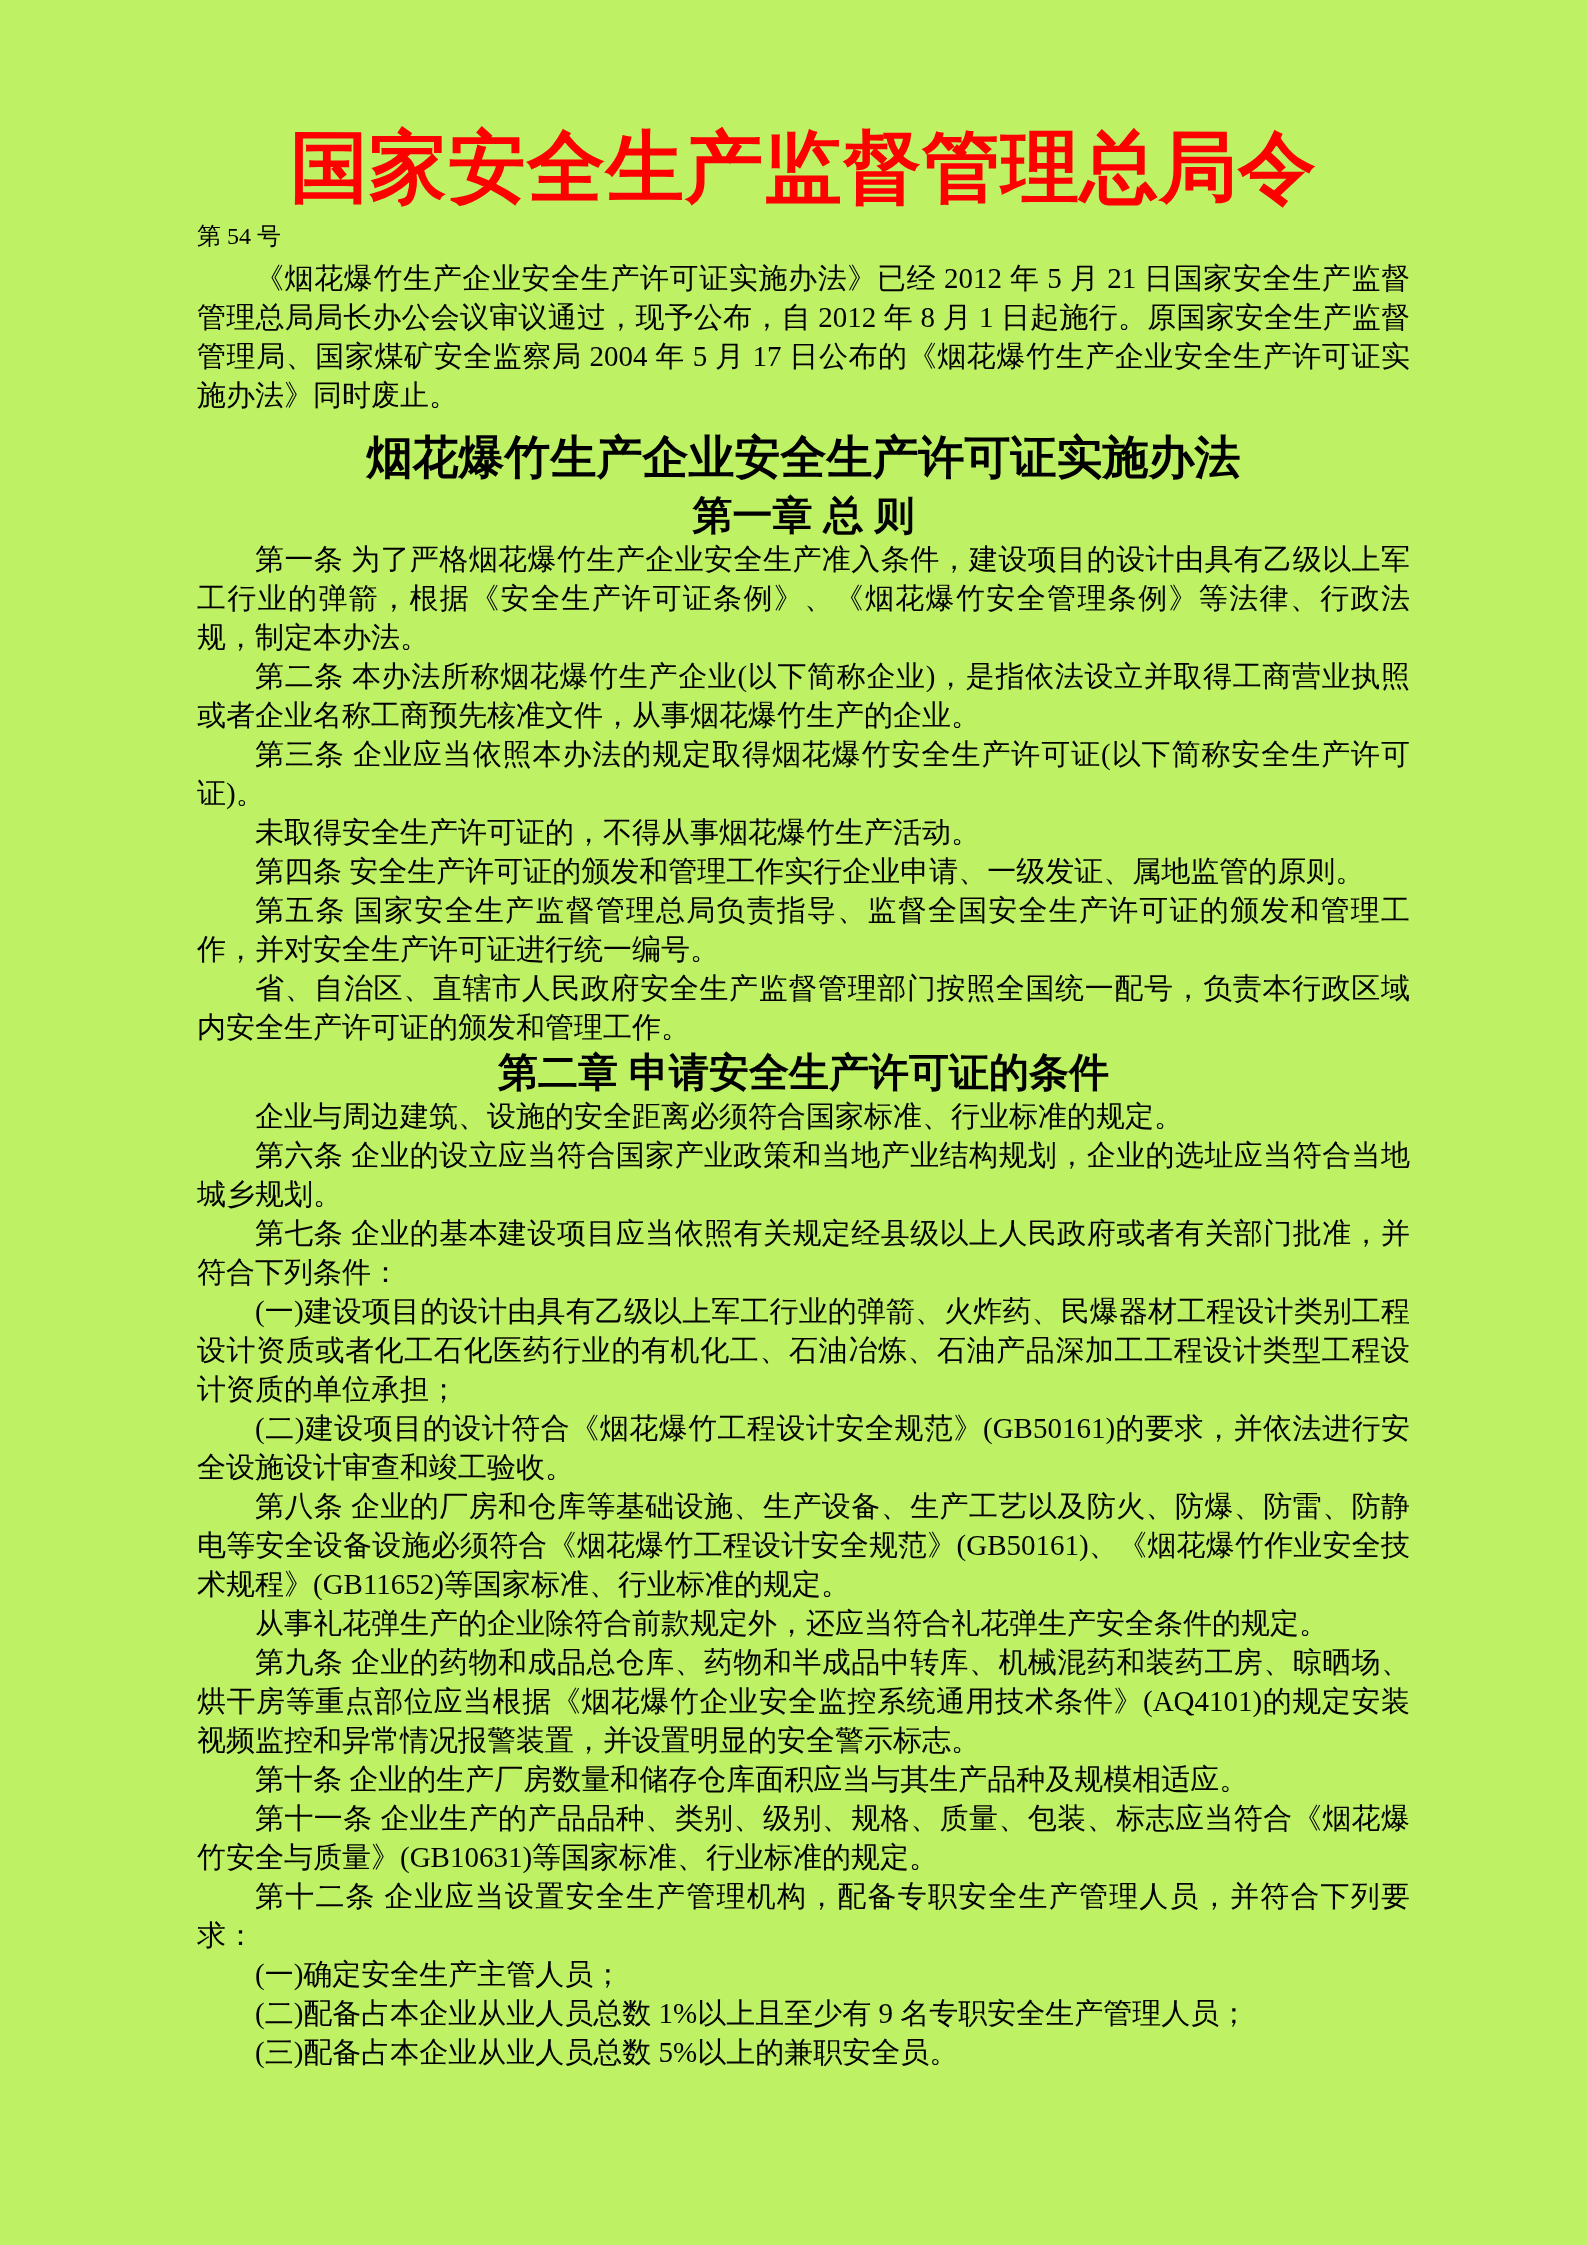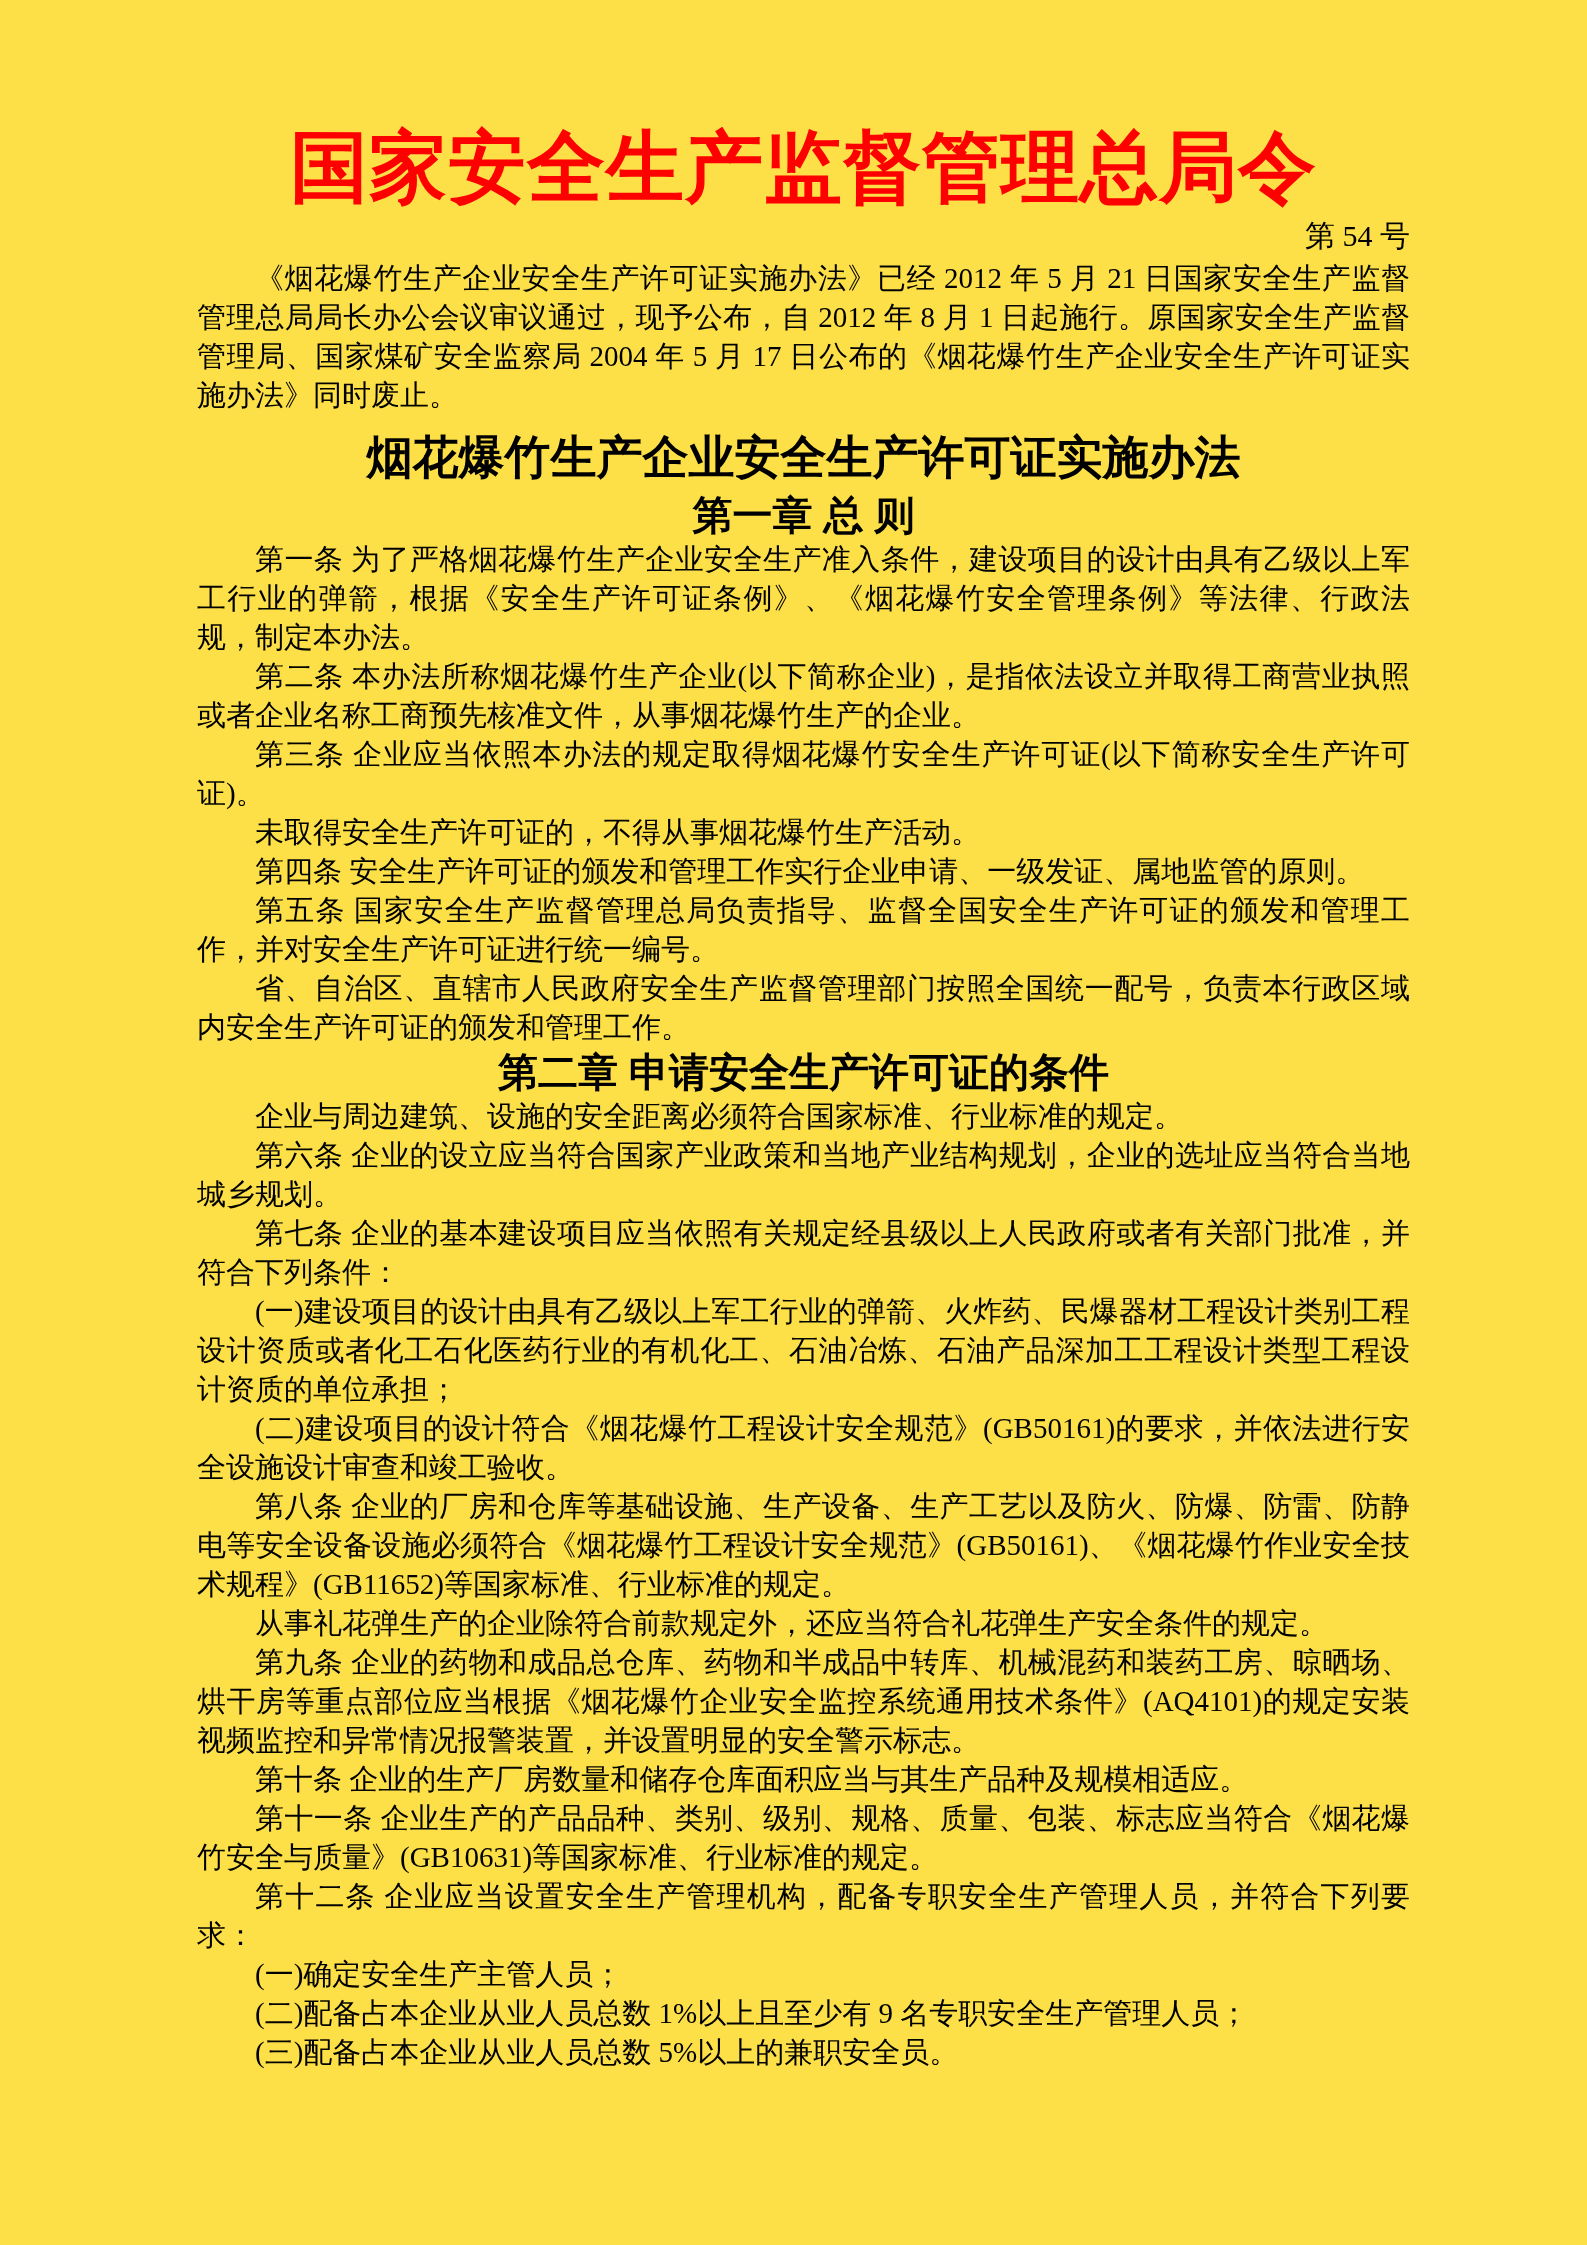--- a/index.html
+++ b/index.html
@@ -5,42 +5,42 @@
   html, body {
     margin: 0;
     padding: 0;
     background: #ffffff;
   }
   .page {
     position: relative;
     width: 1587px;
     height: 2245px;
     margin: 0 auto;
-    background: #fde047;
+    background: #bef264;
     box-sizing: border-box;
     padding: 120px 177px 0 197px;
     font-family: "Liberation Serif", "DejaVu Serif", serif;
     font-size: 29px;
     line-height: 39px;
     color: #000000;
     overflow: hidden;
   }
   .header-title {
     text-align: center;
     font-family: "Liberation Serif", "DejaVu Serif", serif;
     font-weight: bold;
     font-size: 78px;
     line-height: 95px;
     color: #fe0000;
     letter-spacing: 1px;
     white-space: nowrap;
   }
   .order-number {
-    text-align: right;
-    font-size: 30px;
+    text-align: left;
+    font-size: 24px;
     line-height: 42px;
     margin: 0 0 2px 0;
   }
   .para {
     margin: 0;
     text-indent: 2em;
     text-align: justify;
   }
   .signature-block {
     text-align: right;

